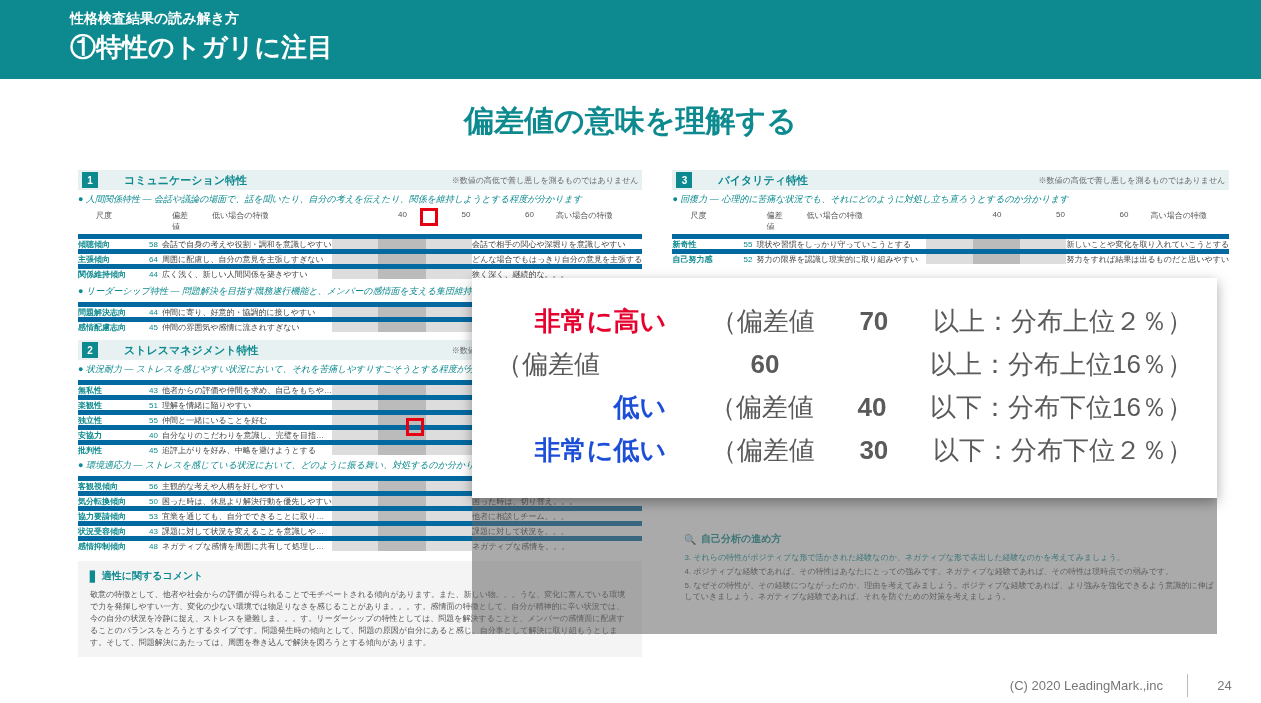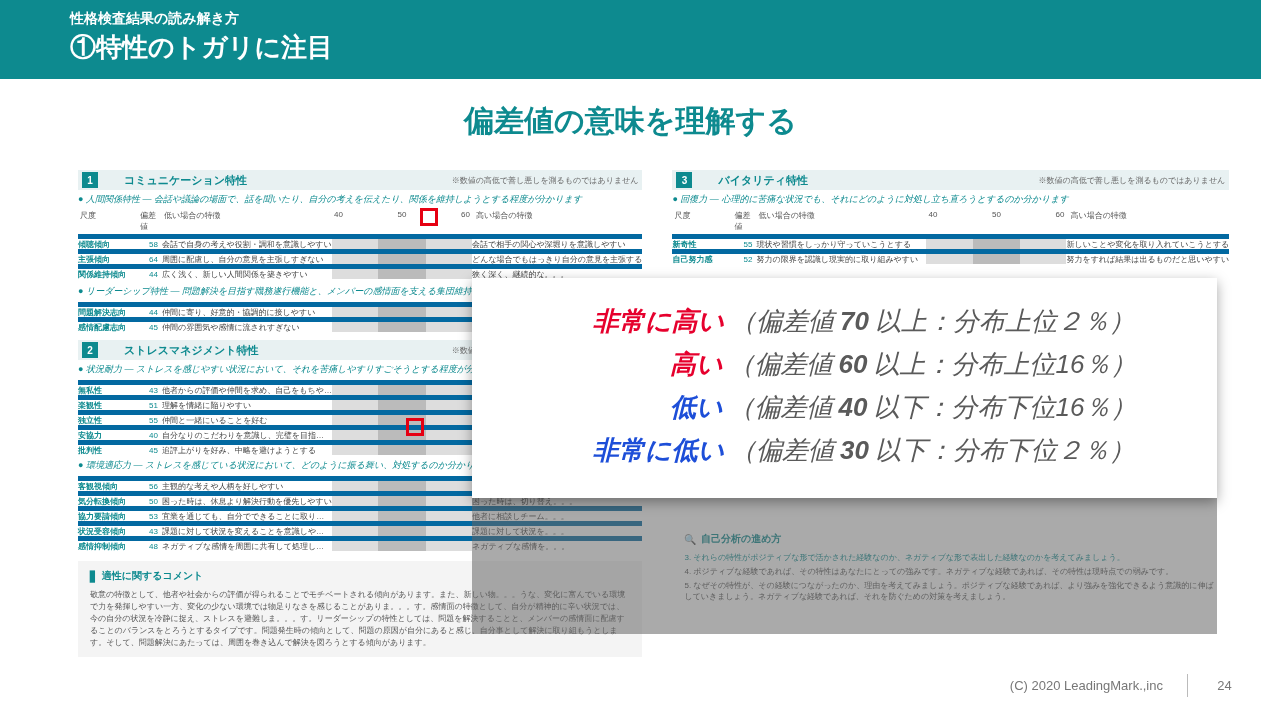--- a/index.html
+++ b/index.html
@@ -9,36 +9,36 @@
   .header .main { font-size: 26px; font-weight: 700; margin-top: 2px; }
   .title { text-align: center; font-size: 30px; font-weight: 700; color: #0d8a8f; margin-top: 22px; }
   .sheet { position: absolute; left: 78px; top: 170px; width: 1100px; display:flex; gap:30px; font-size: 9px; color: #333; }
   .col { flex:1; }
   .secbar { background: #e8f1f2; display:flex; align-items:center; gap:6px; padding:2px 4px; margin-bottom:3px; }
   .secbar .num { background:#0d8a8f; color:#fff; width:16px; height:16px; display:flex; align-items:center; justify-content:center; font-weight:bold; font-size:10px; }
   .secbar .name { color:#0d8a8f; font-weight:bold; font-size:11px;margin-left:20px; }
   .secbar .note { margin-left:auto; color:#666; font-size:8px; }
   .subline { color:#0d8a8f; font-size:9px; margin:2px 0 4px;font-style:italic; }
   .hdr { display:flex; font-size:8px; color:#555; margin-bottom:2px; }
-  .hdr > div { padding:0 2px; }
+  .hdr > div { padding:0 2px;margin-left:16px; }
   .row { display:flex; align-items:center; font-size:8px; border-top:5px solid #0369a1; height:15px; }
   .row .lab { width:60px; color:#0d8a8f; font-weight:600; }
   .row .val { width:24px; color:#0d8a8f; text-align:right; padding-right:4px; }
   .row .low { width:170px; color:#444; white-space:nowrap; overflow:hidden; text-overflow:ellipsis; }
   .row .bar { width:140px; height:10px; background:linear-gradient(to right,#ddd 0%,#ddd 100%); position:relative; }
   .row .bar::before { content:""; position:absolute; left:33%; top:0; bottom:0; width:34%; background:#bbb; }
   .row .hi { flex:1; color:#444; white-space:nowrap; overflow:hidden; text-overflow:ellipsis; }
   .redbox { position:absolute; width:18px; height:18px; border:3px solid #e60012; }
   .redbox.r1 { left:342px; top:38px; }
   .redbox.r2 { left:328px; top:248px; }
   .comment { margin-top:10px; background:#f4f4f4; padding:8px 12px; font-size:8px; color:#555; }
   .comment h4 { color:#0d8a8f; font-size:10px; font-weight:bold; margin-bottom:6px; display:flex; align-items:center; gap:4px; }
   .overlay { position:absolute; left:472px; top:278px; width:745px; height:356px; background:rgba(100,100,100,0.55); }
   .callout { position:absolute; left:472px; top:278px; width:745px; background:#fff; padding:18px 24px 22px; box-shadow:0 4px 12px rgba(0,0,0,0.35); }
-  .callout .line { display:flex; align-items:baseline; justify-content:center; gap:6px; font-size:26px; font-weight:500; color:#5a5a5a; margin:8px 0;font-style:italic; }
+  .callout .line { display:flex; align-items:baseline; justify-content:space-between; gap:6px; font-size:26px; font-weight:500; color:#5a5a5a; margin:8px 0; }
   .callout .tag { font-weight:700; width:170px; text-align:right; }
   .callout .red { color:#e6002d; }
   .callout .blue { color:#1d4ed8; }
   .callout b { font-weight:700; }
   .footer { position:absolute; bottom:6px; right:0; display:flex; align-items:center; gap:24px; font-size:13px; color:#777; }
   .footer .page { width:74px; text-align:center; border-left:1px solid #bbb; padding:4px 0; }
 </style>
 </head>
 <body>
 
@@ -244,21 +244,20 @@
 <div class="overlay"></div>
 
 <div class="callout">
   <div class="line">
     <span class="tag red">非常に高い</span>
     <span>（偏差値</span>
       <b>70</b>
       <span>以上：分布上位２％）</span>
   </div>
   <div class="line">
-    <span class="tag red">高い</span>
     <span>（偏差値</span>
       <b>60</b>
       <span>以上：分布上位16％）</span>
   </div>
   <div class="line">
     <span class="tag blue">低い</span>
     <span>（偏差値</span>
       <b>40</b>
       <span>以下：分布下位16％）</span>
   </div>

